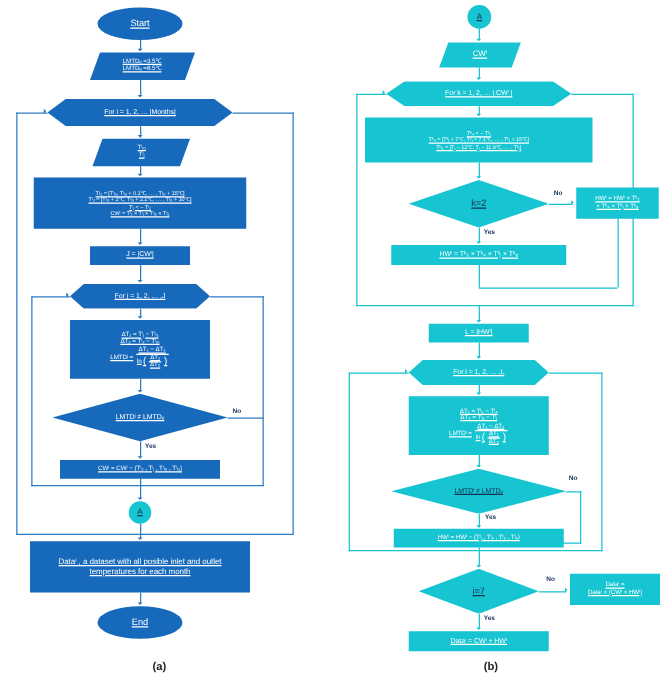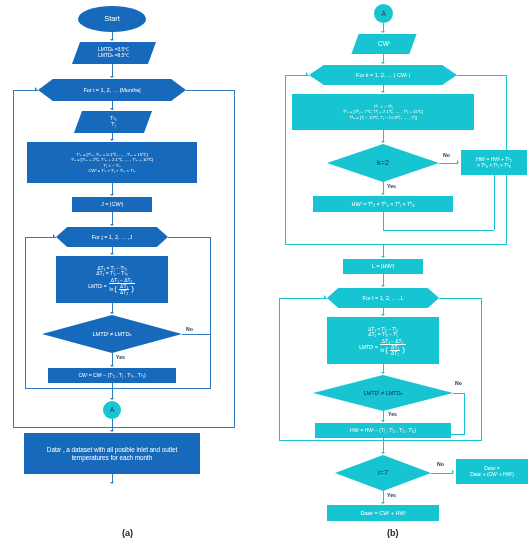--- a/index.html
+++ b/index.html
@@ -18,21 +18,21 @@
 
   .oval{border-radius:50%;}
   .para{transform:skewX(-20deg);}
   .para > .inner{transform:skewX(20deg);}
 
   .hexa{clip-path:polygon(10% 0,90% 0,100% 50%,90% 100%,10% 100%,0 50%);}
   .diam{clip-path:polygon(50% 0,100% 50%,50% 100%,0 50%);}
   .rect{}
   .circ{border-radius:50%;}
 
-  .txt{font-size:4.4px;letter-spacing:-0.05px;padding:0 3px;}
+  .txt{font-size:4.4px;letter-spacing:-0.05px;padding:0 3px;text-decoration:underline;}
   .txt.t5{font-size:5px;}
   .txt.t55{font-size:5.6px;}
   .txt.t6{font-size:6.4px;}
   .txt.t7{font-size:7.4px;}
 
   
   .frac{display:inline-flex;flex-direction:column;vertical-align:middle;
         text-align:center;line-height:1.02;margin:0 1px;}
   .frac > .num{border-bottom:0.6px solid #fff;padding:0 1px;}
   .frac > .den{padding:0 1px;}
@@ -174,20 +174,23 @@
   </div>
   <div class="ln vl" style="left:111.6px;top:419px;height:12px;"></div>
   <div class="arw arw-d" style="left:109.8px;top:430px;"></div>
 
   <div class="node nd-blue rect" style="left:24px;top:433px;width:176px;height:41px;">
     <span class="txt t6" style="padding:0 8px;">Dataⁱ , a dataset with all posible inlet and outlet temperatures for each month</span>
   </div>
   <div class="ln vl" style="left:111.6px;top:474px;height:9px;"></div>
   <div class="arw arw-d" style="left:109.8px;top:482px;"></div>
 
+  <div class="node nd-blue oval" style="left:78px;top:485px;width:68px;height:26px;">
+    <span class="txt t7">End</span>
+  </div>
 
   <div class="cap" style="left:122px;top:528px;">(a)</div>
 </div>
 
 <div class="panel" id="panel-b">
 
   <div class="node nd-cyan circ" style="left:109px;top:4px;width:19px;height:19px;">
     <span class="txt t6" style="color:#14304F;">A</span>
   </div>
   <div class="ln-c vl" style="left:118.1px;top:23px;height:9px;"></div>

